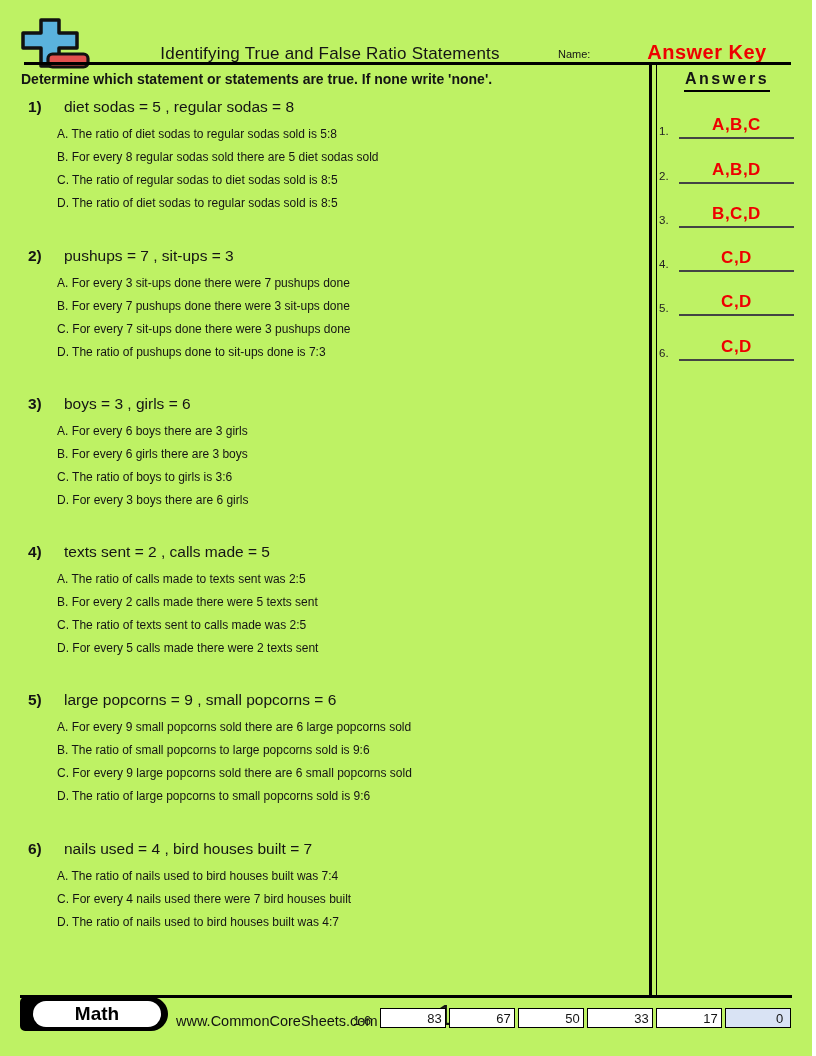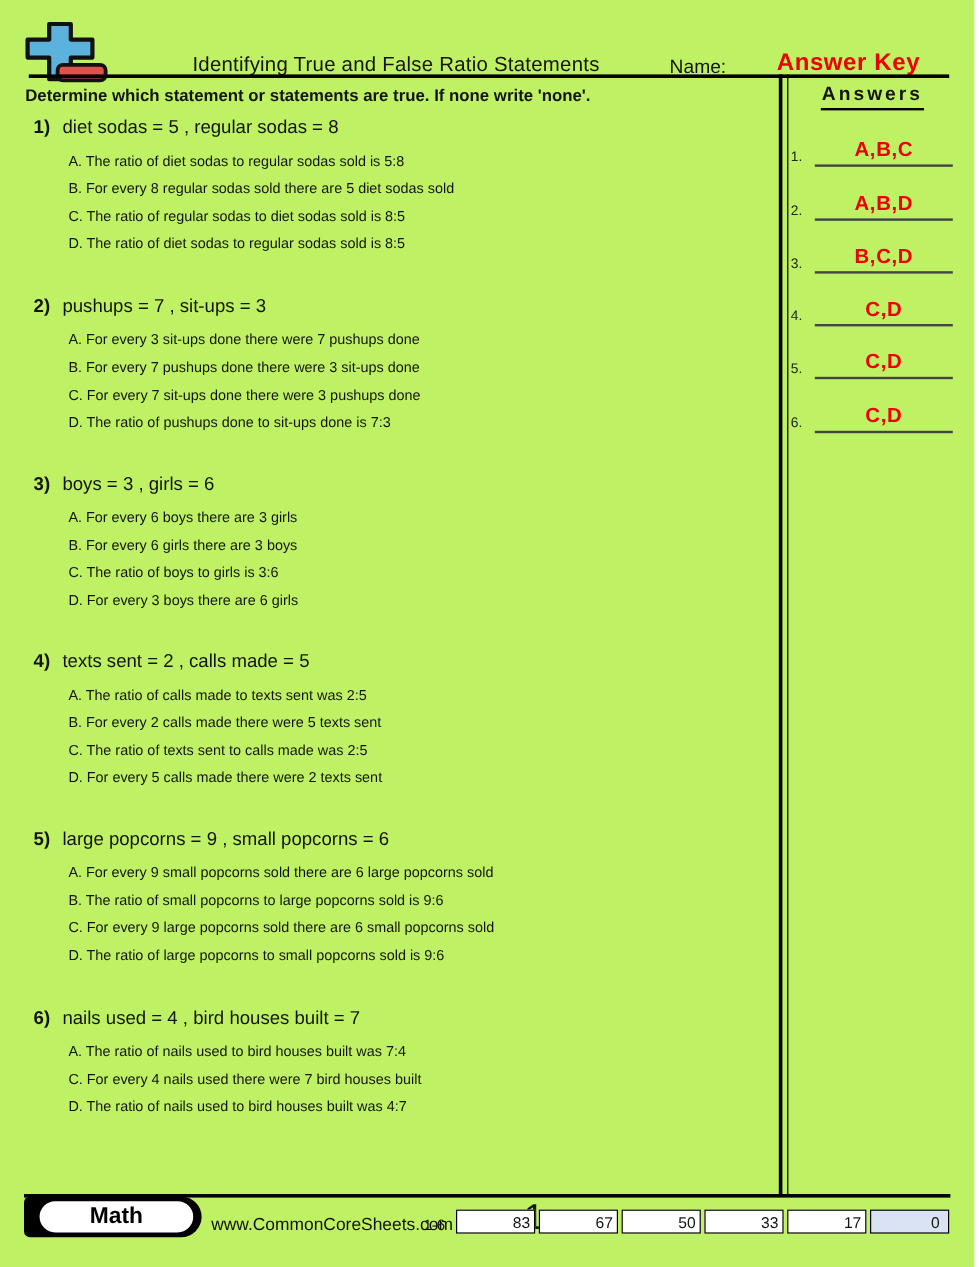--- a/index.html
+++ b/index.html
@@ -7,21 +7,21 @@
     --accent_red:#ee0000; --logo_blue:#5ab2dd; --logo_red:#e2504e;
     --score_zero_bg:#d9e3f4; --ink:#141414;
   }
   html,body{margin:0;padding:0;background:#fff;}
   body{width:816px;height:1056px;font-family:"Liberation Sans","DejaVu Sans",sans-serif;color:var(--ink);}
   .page{position:relative;width:812px;height:1056px;background:#bef264;overflow:hidden;}
 
   
   .logo{position:absolute;left:22px;top:18px;width:70px;height:52px;}
   .page-title{position:absolute;left:100px;top:44px;width:460px;text-align:center;font-size:17px;letter-spacing:.2px;}
-  .name-label{position:absolute;left:558px;top:48px;font-size:16px;}
+  .name-label{position:absolute;left:558px;top:48px;font-size:11px;}
   .name-value{position:absolute;left:622px;top:41px;width:170px;text-align:center;font-size:20px;font-weight:bold;color:var(--accent_red);letter-spacing:.5px;}
   .header-rule{position:absolute;left:24px;right:21px;top:62px;height:3px;background:#000;}
   .instructions{position:absolute;left:8px;top:71px;width:630px;font-size:14px;font-weight:bold;padding-left:13px;}
 
   
   .vline-thick{position:absolute;left:649px;top:62px;width:2.5px;height:933px;background:#000;}
   .vline-thin{position:absolute;left:655.5px;top:62px;width:1.5px;height:933px;background:#000;}
 
   
   .answers-title-wrap{position:absolute;left:658px;top:70px;width:138px;text-align:center;}
@@ -30,21 +30,21 @@
   .a1{top:107px}.a2{top:152px}.a3{top:196px}.a4{top:240px}.a5{top:284px}.a6{top:329px}
   .ans-num{position:absolute;left:0;bottom:2px;font-size:11.5px;color:#222;}
   .ans-line{position:absolute;left:20px;right:1px;bottom:0;border-bottom:2px solid #444;text-align:center;padding-bottom:2px;}
   .ans-val{color:var(--accent_red);font-weight:bold;font-size:17px;letter-spacing:.5px;}
 
   
   .question{position:absolute;left:28px;width:610px;}
   .q1{top:98px}.q2{top:247px}.q3{top:395px}.q4{top:543px}.q5{top:691px}.q6{top:840px}
   .q-head{font-size:15.5px;}
   .q-num{font-weight:bold;display:inline-block;min-width:20px;}
-  .q-stem{margin-left:4px;}
+  .q-stem{margin-left:16px;}
   .q-opts{margin:7px 0 0 29px;}
   .opt{font-size:12px;line-height:23px;}
 
   
   .footer-rule{position:absolute;left:20px;right:20px;top:995px;height:2.5px;background:#000;}
   .math-badge{position:absolute;left:20px;top:997px;width:148px;height:34px;background:#000;border-radius:5px 17px 17px 5px;}
   .math-badge-inner{position:absolute;left:13px;right:7px;top:4px;bottom:4px;background:#fff;border-radius:13px;display:flex;align-items:center;justify-content:center;font-weight:bold;font-size:19px;color:#000;}
   .website{position:absolute;left:176px;top:1013px;font-size:14.5px;color:#111;}
   .page-num{position:absolute;left:395px;top:998px;width:100px;text-align:center;font-size:30px;font-weight:normal;}
   .score{position:absolute;right:21px;top:1008px;display:flex;align-items:flex-end;gap:3px;}

